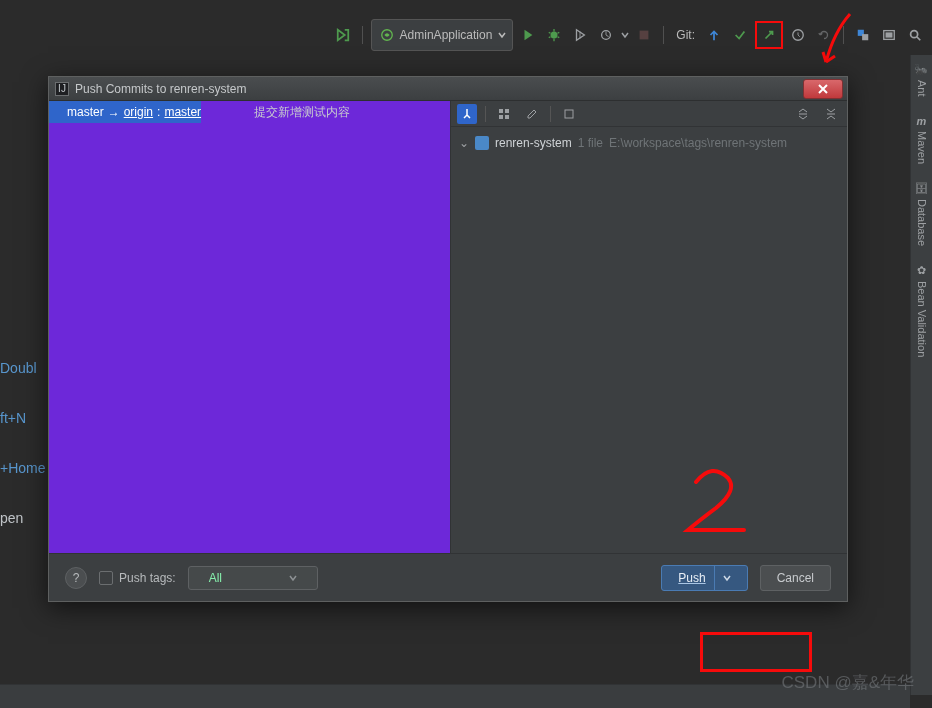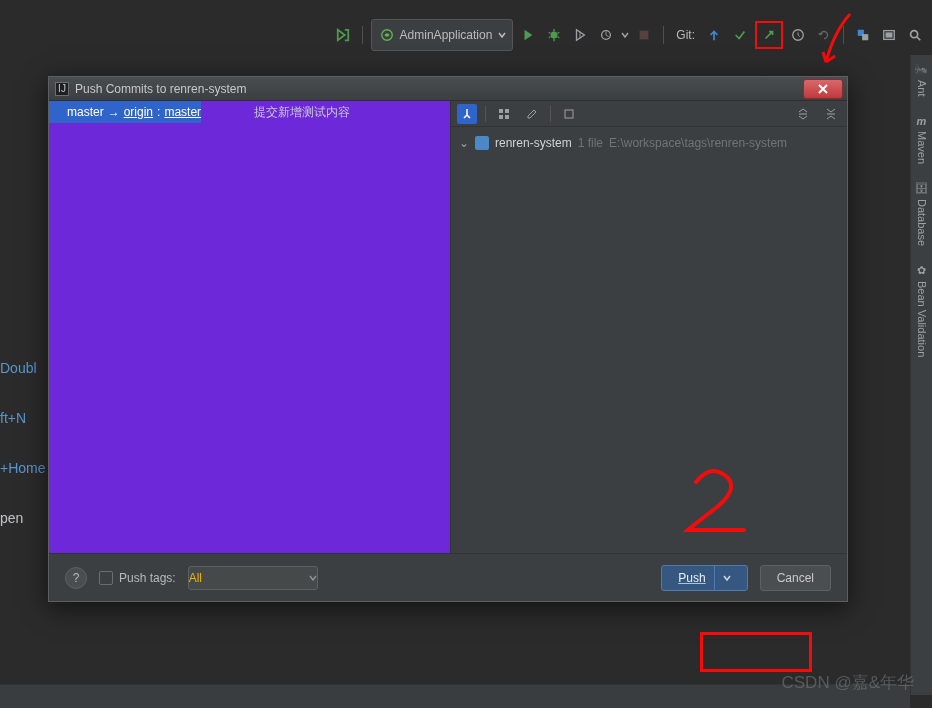--- a/index.html
+++ b/index.html
@@ -34,21 +34,21 @@
   .tree-line { display:flex; align-items:center; height:20px; gap:6px; }
   .chev { width:10px; text-align:center; color:#9da0a3; cursor:pointer;}
   .fold-icon { width:14px;height:14px;background:#4a88c7;border-radius:2px;display:inline-block;}
   .file-icon { width:14px;height:14px;background:#3573b5;border-radius:2px;display:inline-block;}
   .tree .blue { color:#68a0d8; }
   .tree .dim { color:#6f7477; }
   .footer { height: 48px; border-top:1px solid #313335; display:flex; align-items:center; padding: 0 16px; gap: 12px; }
   .help-btn { width:22px;height:22px;border-radius:50%;background:#4b4e50;border:1px solid #5e6163;color:#b7babc;display:flex;align-items:center;justify-content:center;cursor:pointer;}
   .chk { display:flex; align-items:center; gap:6px; color:#b7babc; cursor:pointer;}
   .chk .box { width:14px;height:14px;border:1px solid #6b6e70;border-radius:2px;background:#3c3f41;}
-  .combo { width:130px; height:24px; background:#45494a; border:1px solid #5e6163; border-radius:3px; display:flex; align-items:center; padding:0 0; color:#eab308; cursor:pointer; justify-content:space-between;}
+  .combo { width:130px; height:24px; background:#45494a; border:1px solid #5e6163; border-radius:3px; display:flex; align-items:center; padding:0 20px; color:#86efac; cursor:pointer; justify-content:space-between;}
   .footer-spacer { flex:1; }
   .btn { height:26px; padding:0 16px; border:1px solid #5e6163; border-radius:3px; background:#4b4e50; color:#c8cbce; display:flex; align-items:center; cursor:pointer;}
   .btn.primary { background:#365880; border-color:#4a7bb3; color:#e8eef5; }
   .btn.primary .split { width:1px; height:100%; background:#4a7bb3; margin:0 8px;}
   .btn.primary .ulabel { text-decoration: underline; text-decoration-color:#a9c5e4;}
   .push-highlight { position:absolute; border:3px solid #f60b0b; }
   .watermark { position:absolute; right:18px; bottom:14px; color:#7a7e82; font-size:17px; opacity:.55; }
   .statusbar { position:absolute; left:0; right:22px; bottom:0; height:24px; background:#3a3d3f; border-top:1px solid #313335;}
 </style>
 </head>

